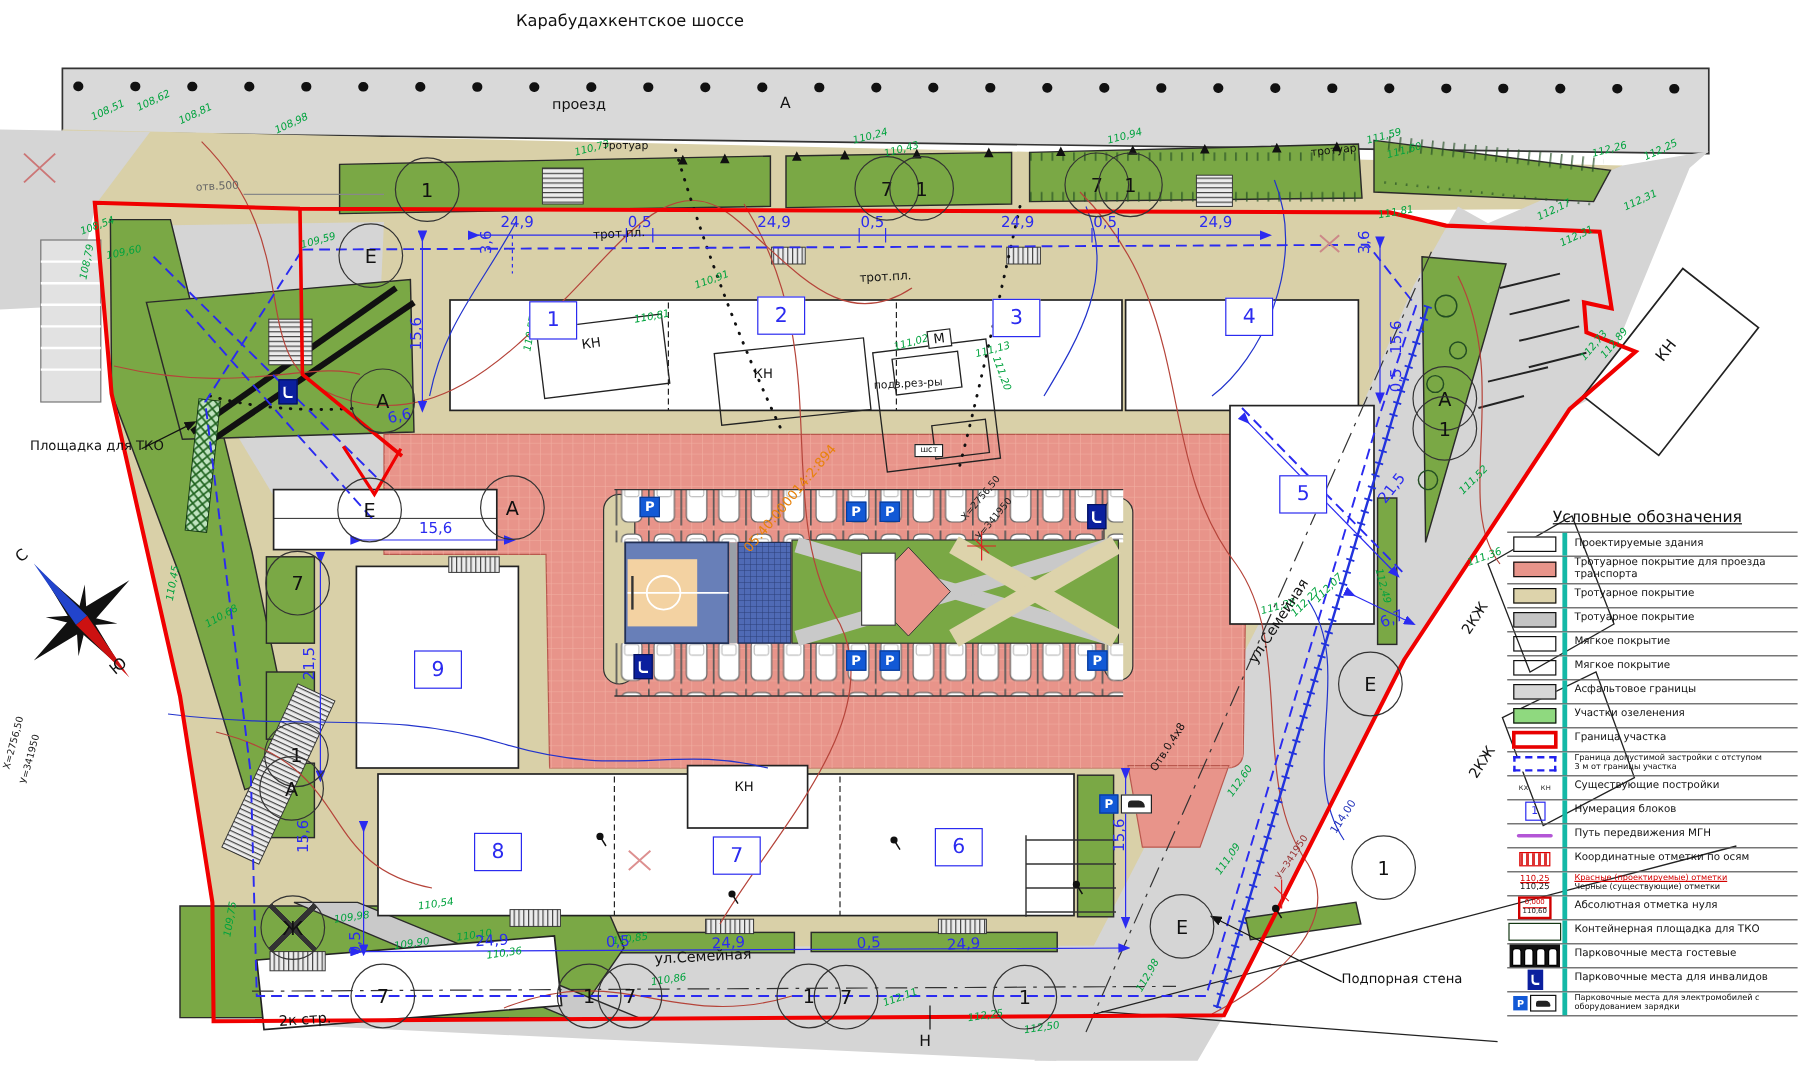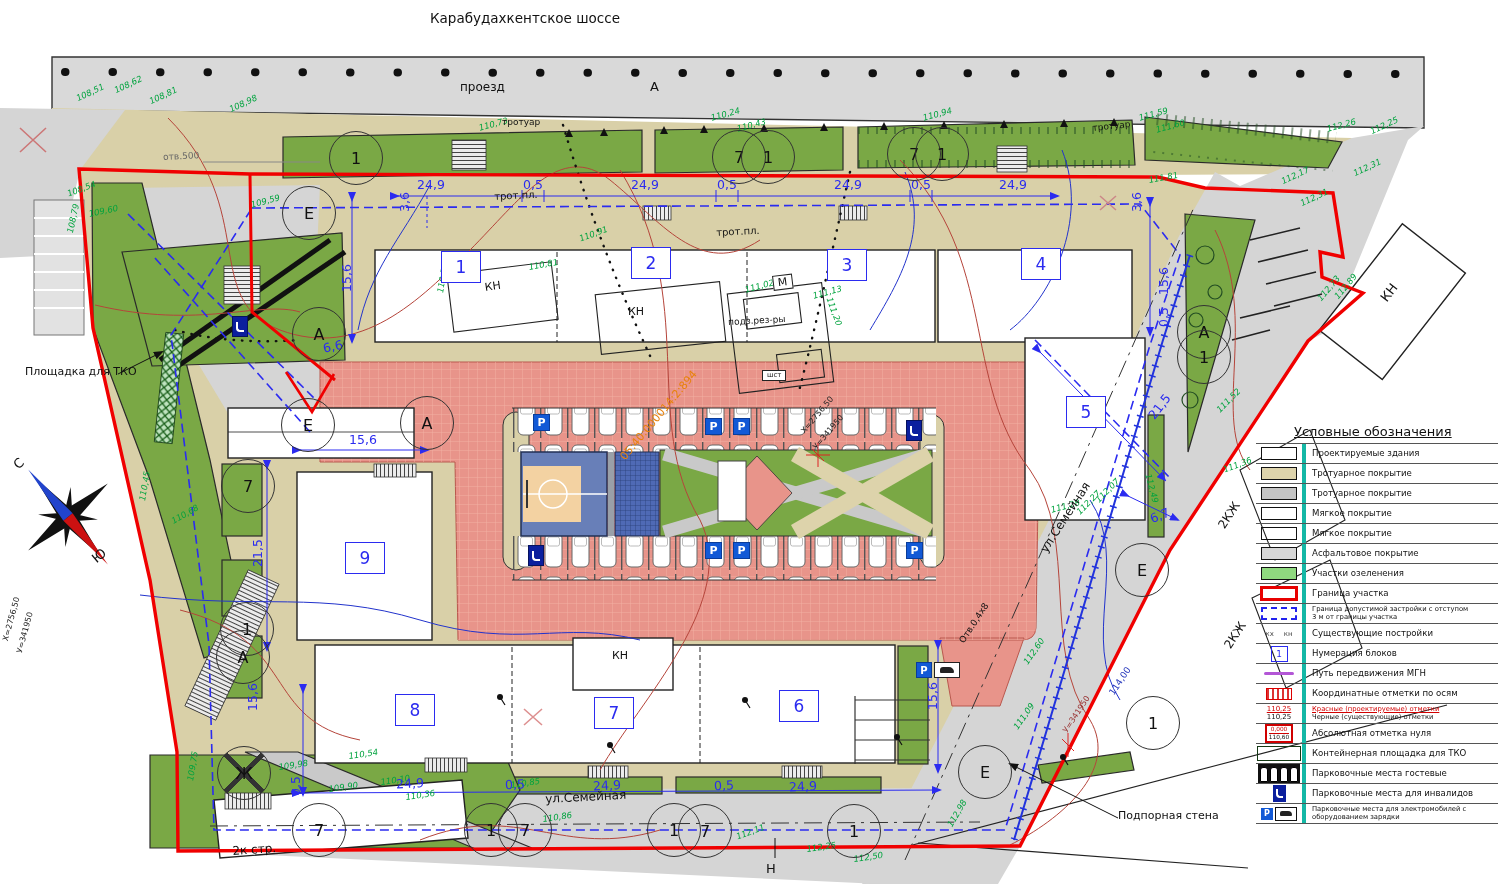--- a/index.html
+++ b/index.html
@@ -524,20 +524,26 @@
     <div class="ltitle">Условные обозначения</div>
     <div id="legend-rows">
         <div class="lrow">
           <div class="lsw">
             <div class="sw-rect sw-white"></div>
           </div>
           <div class="llab">Проектируемые здания</div>
         </div>
         <div class="lrow">
           <div class="lsw">
+            <div class="sw-rect sw-salmon"></div>
+          </div>
+          <div class="llab">Тротуарное покрытие для проезда транспорта</div>
+        </div>
+        <div class="lrow">
+          <div class="lsw">
             <div class="sw-rect sw-tan"></div>
           </div>
           <div class="llab">Тротуарное покрытие</div>
         </div>
         <div class="lrow">
           <div class="lsw">
             <div class="sw-rect sw-gray"></div>
           </div>
           <div class="llab">Тротуарное покрытие</div>
         </div>
@@ -550,21 +556,21 @@
         <div class="lrow">
           <div class="lsw">
             <div class="sw-rect sw-softblue"></div>
           </div>
           <div class="llab">Мягкое покрытие</div>
         </div>
         <div class="lrow">
           <div class="lsw">
             <div class="sw-rect sw-asph"></div>
           </div>
-          <div class="llab">Асфальтовое покрытие</div>
+          <div class="llab">Асфальтовое границы</div>
         </div>
         <div class="lrow">
           <div class="lsw">
             <div class="sw-rect sw-green"></div>
           </div>
           <div class="llab">Участки озеленения</div>
         </div>
         <div class="lrow">
           <div class="lsw">
             <div class="sw-redborder"></div>

